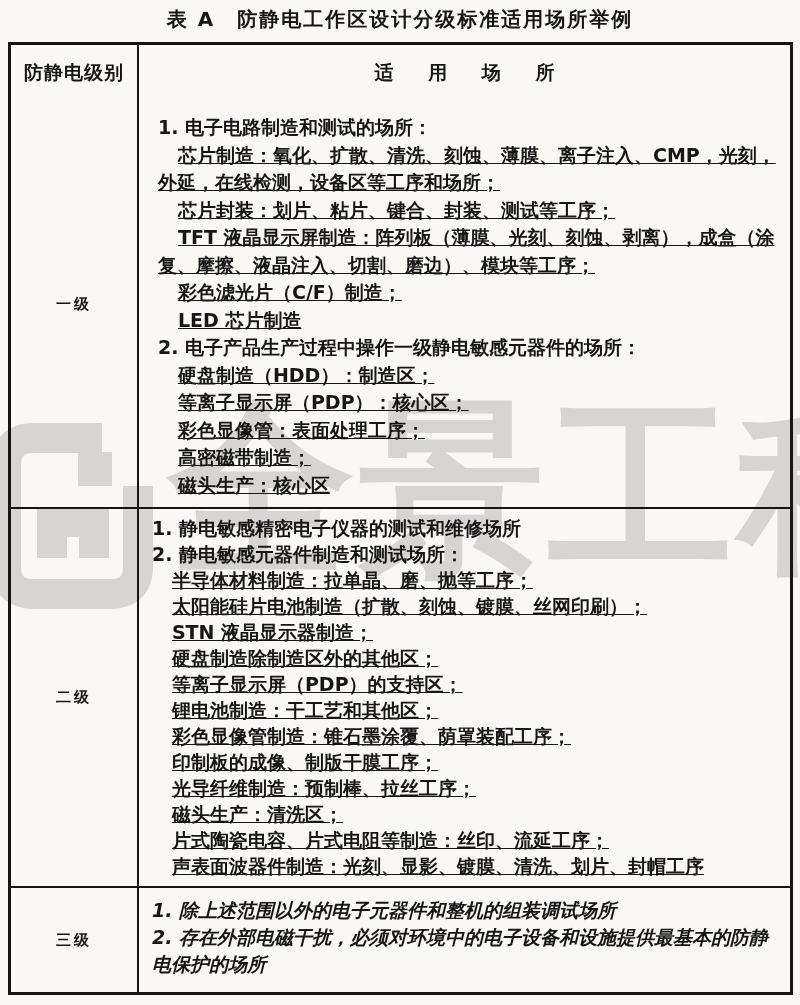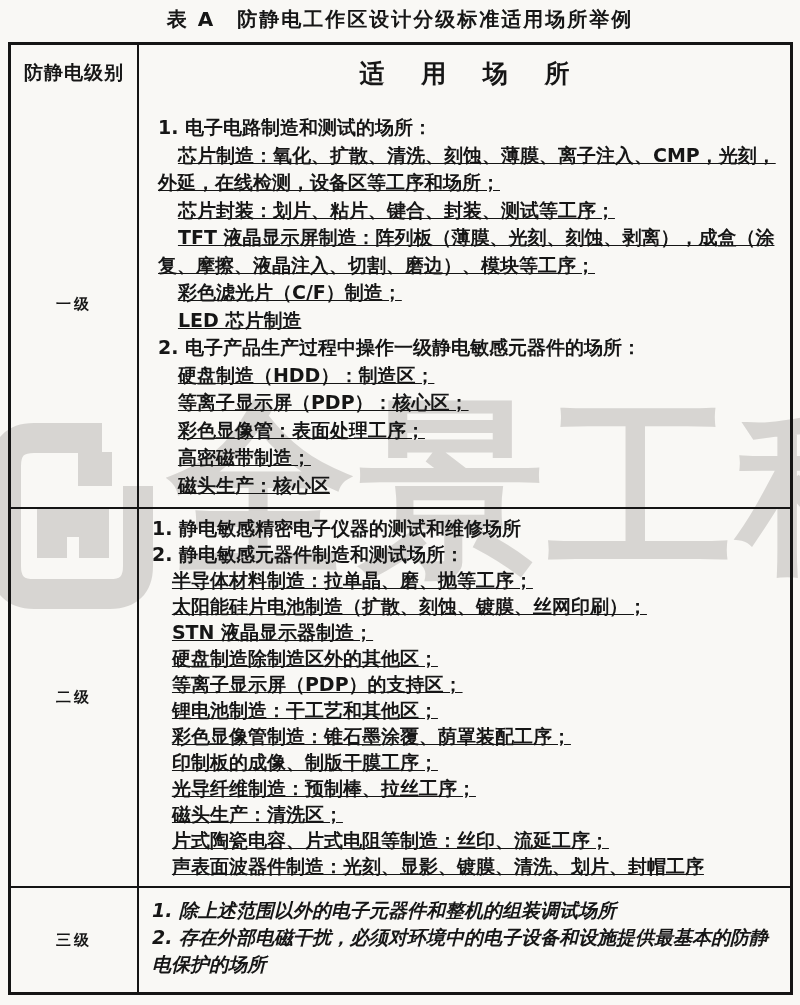--- a/index.html
+++ b/index.html
@@ -103,21 +103,21 @@
     padding: 12px 12px 0 13px;
     font-size: 19px;
     font-weight: bold;
     overflow: hidden;
   }
   .header-row .place-cell {
     display: flex;
     align-items: center;
     justify-content: center;
     padding: 0 0 0 14px;
-    font-size: 25px;
+    font-size: 19px;
     letter-spacing: 14px;
   }
 
   .row-1 .place-cell { line-height: 27.5px; padding-top: 13px; padding-left: 19px; }
   .row-2 .place-cell { line-height: 26px;   padding-top: 6px;  }
   .row-3 .place-cell { line-height: 27px;   padding-top: 9px; font-style: italic;  }
 
   .line {
     margin: 0;
     overflow-wrap: anywhere;

